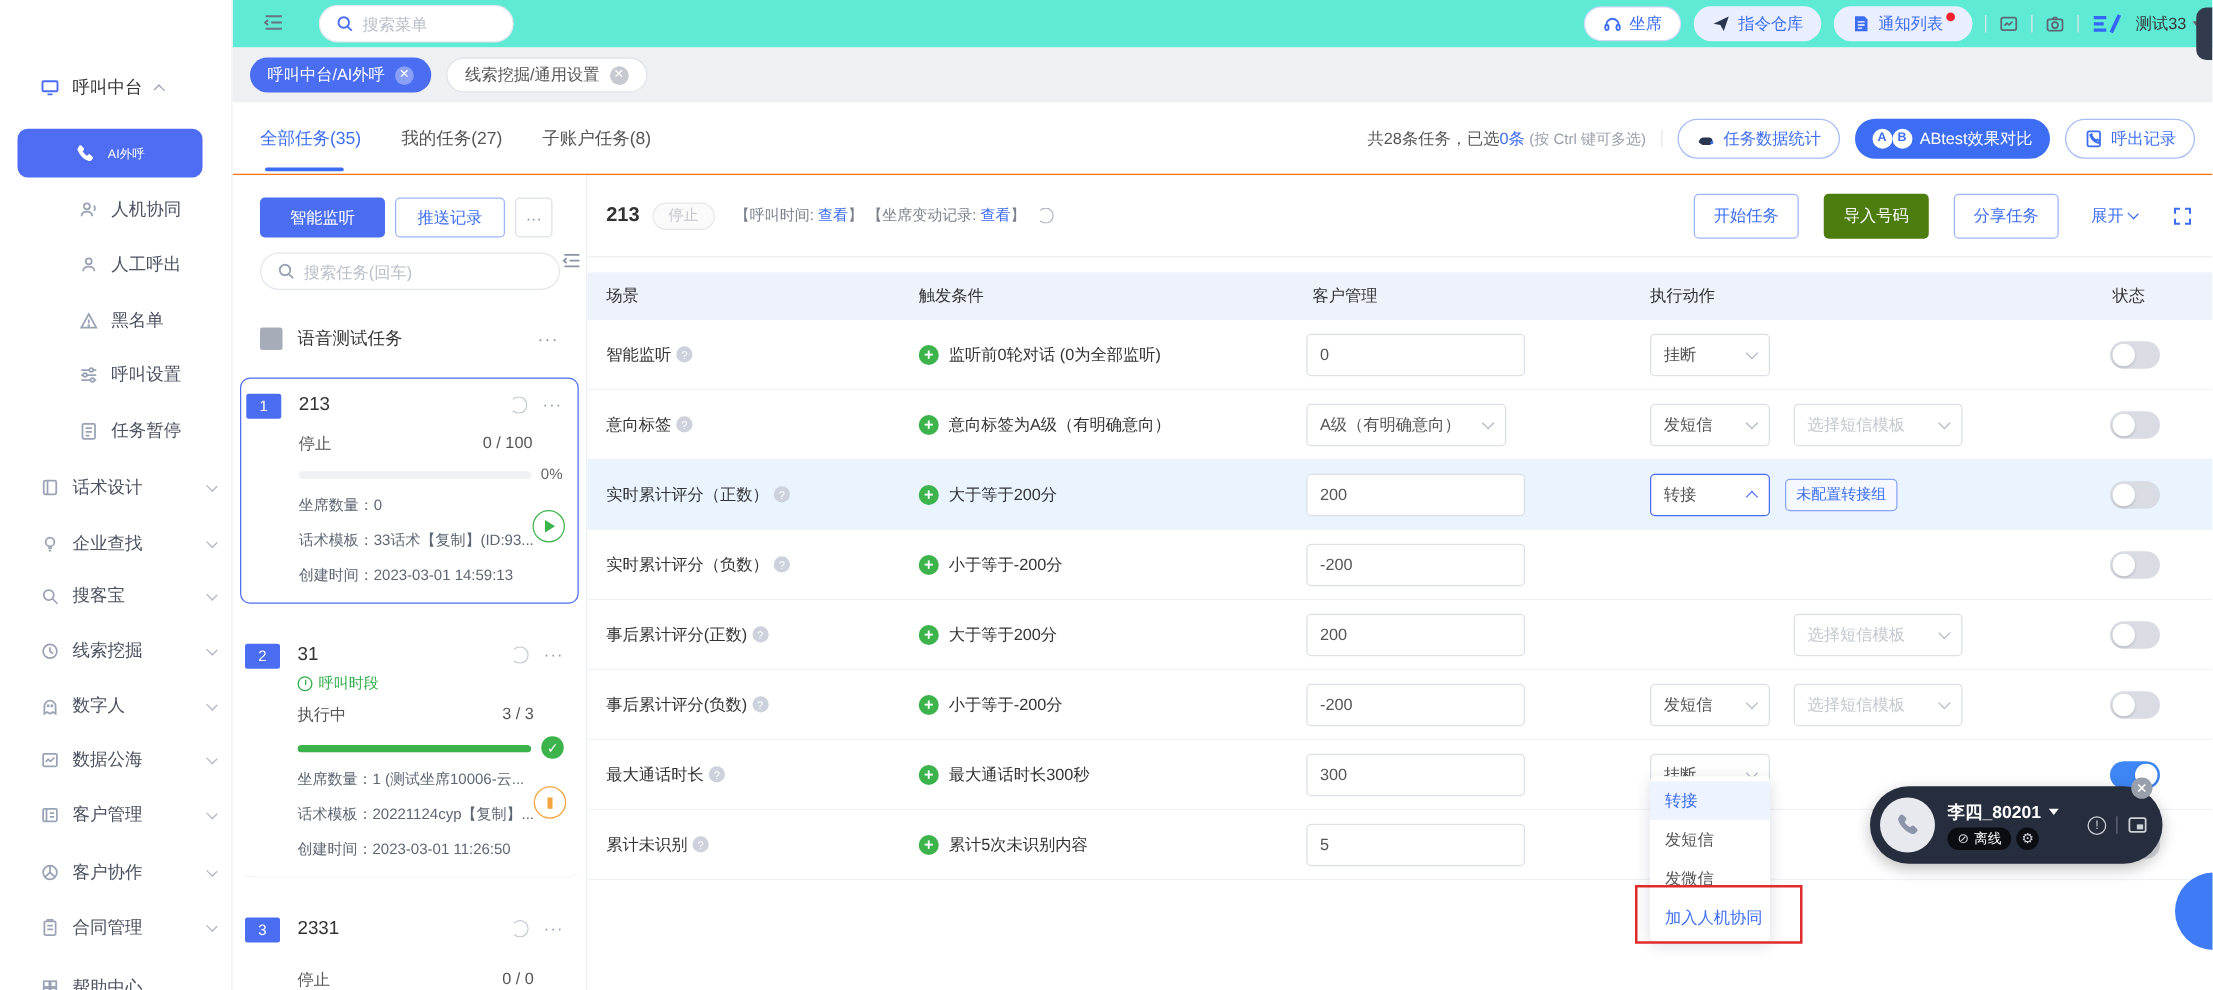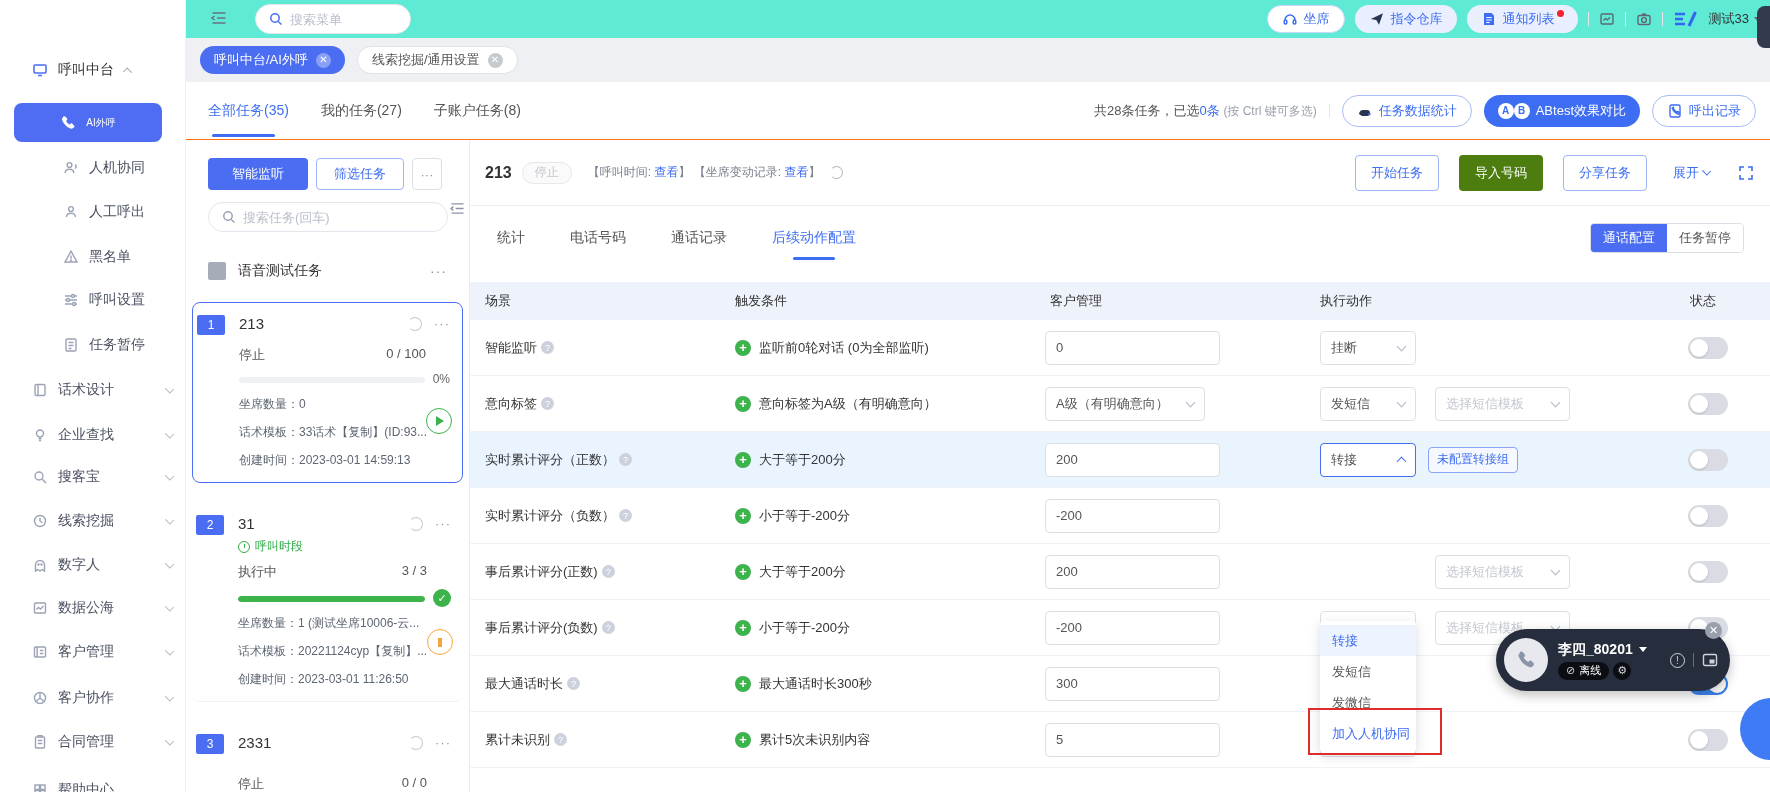--- a/index.html
+++ b/index.html
@@ -408,21 +408,21 @@
           <path d="M6 5.2c1.5 2.5 2.3 3.3 4 4.3l.8-1 1.7 1.2-.9 1.6c-2.8-.7-5.3-3.2-6.4-6.2L6.8 4z"></path>
         </svg>
       <span>呼出记录</span>
     </div>
   </div>
 </div>
 
 <section class="taskpanel">
   <div class="pbtns">
     <div class="btn primary">智能监听</div>
-    <div class="btn ghostb">筛选任务</div>
+    <div class="btn ghostb">推送记录</div>
     <div class="btn dots">···</div>
   </div>
   <div class="psearch">
     <svg class="icon16" viewBox="0 0 16 16" fill="none" stroke="#9aa3b5" stroke-width="1.5">
         <circle cx="7" cy="7" r="4.2"></circle>
         <path d="M10.2 10.5l3.3 3"></path>
       </svg>
     <input placeholder="搜索任务(回车)" style="">
   </div>
   <div class="grouprow">
@@ -525,30 +525,20 @@
           <i class="chev s blue"></i>
       </span>
       <span class="fsico">
         <svg width="16" height="16" viewBox="0 0 16 16" fill="none" stroke="#3d6df2" stroke-width="1.6">
             <path d="M2 6V2h4M10 2h4v4M14 10v4h-4M6 14H2v-4"></path>
           </svg>
       </span>
     </div>
   </div>
 
-  <div class="dtabs">
-    <span class="dtab">统计</span>
-    <span class="dtab">电话号码</span>
-    <span class="dtab">通话记录</span>
-    <span class="dtab active">后续动作配置</span>
-    <div class="segm">
-      <span class="seg on">通话配置</span>
-      <span class="seg">任务暂停</span>
-    </div>
-  </div>
 
   <div class="thead">
     <span style="left:15px">场景</span>
     <span style="left:265px">触发条件</span>
     <span style="left:580px">客户管理</span>
     <span style="left:850px">执行动作</span>
     <span style="left:1220px">状态</span>
   </div>
 
   <div class="trow">

